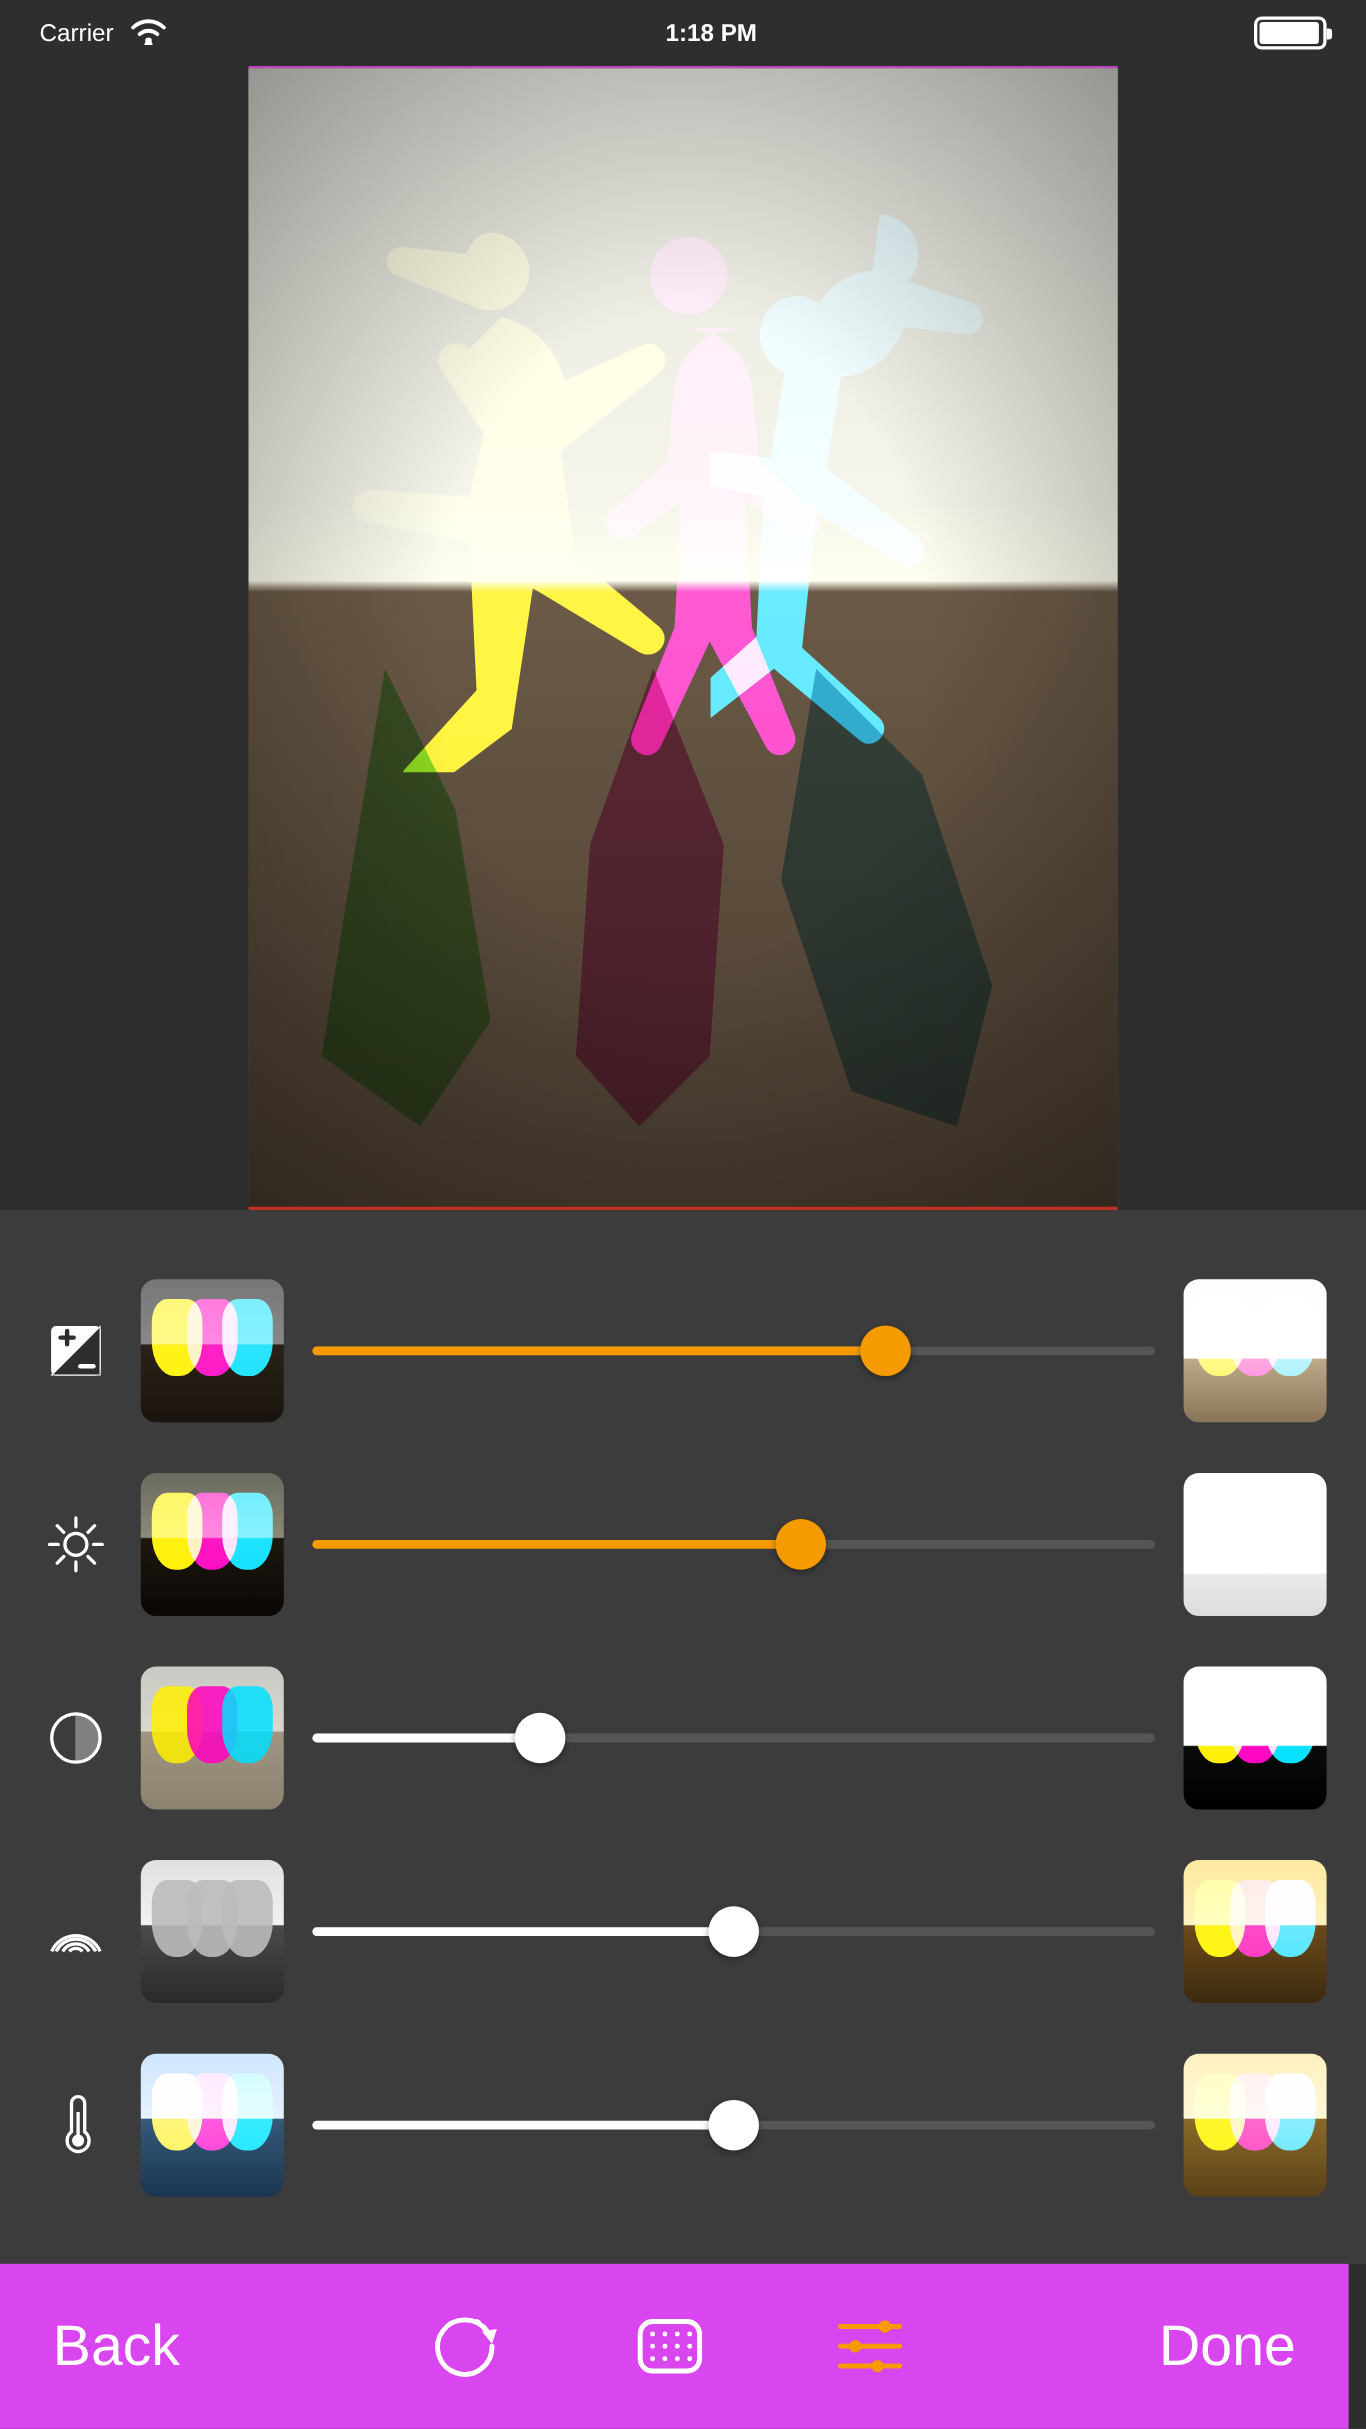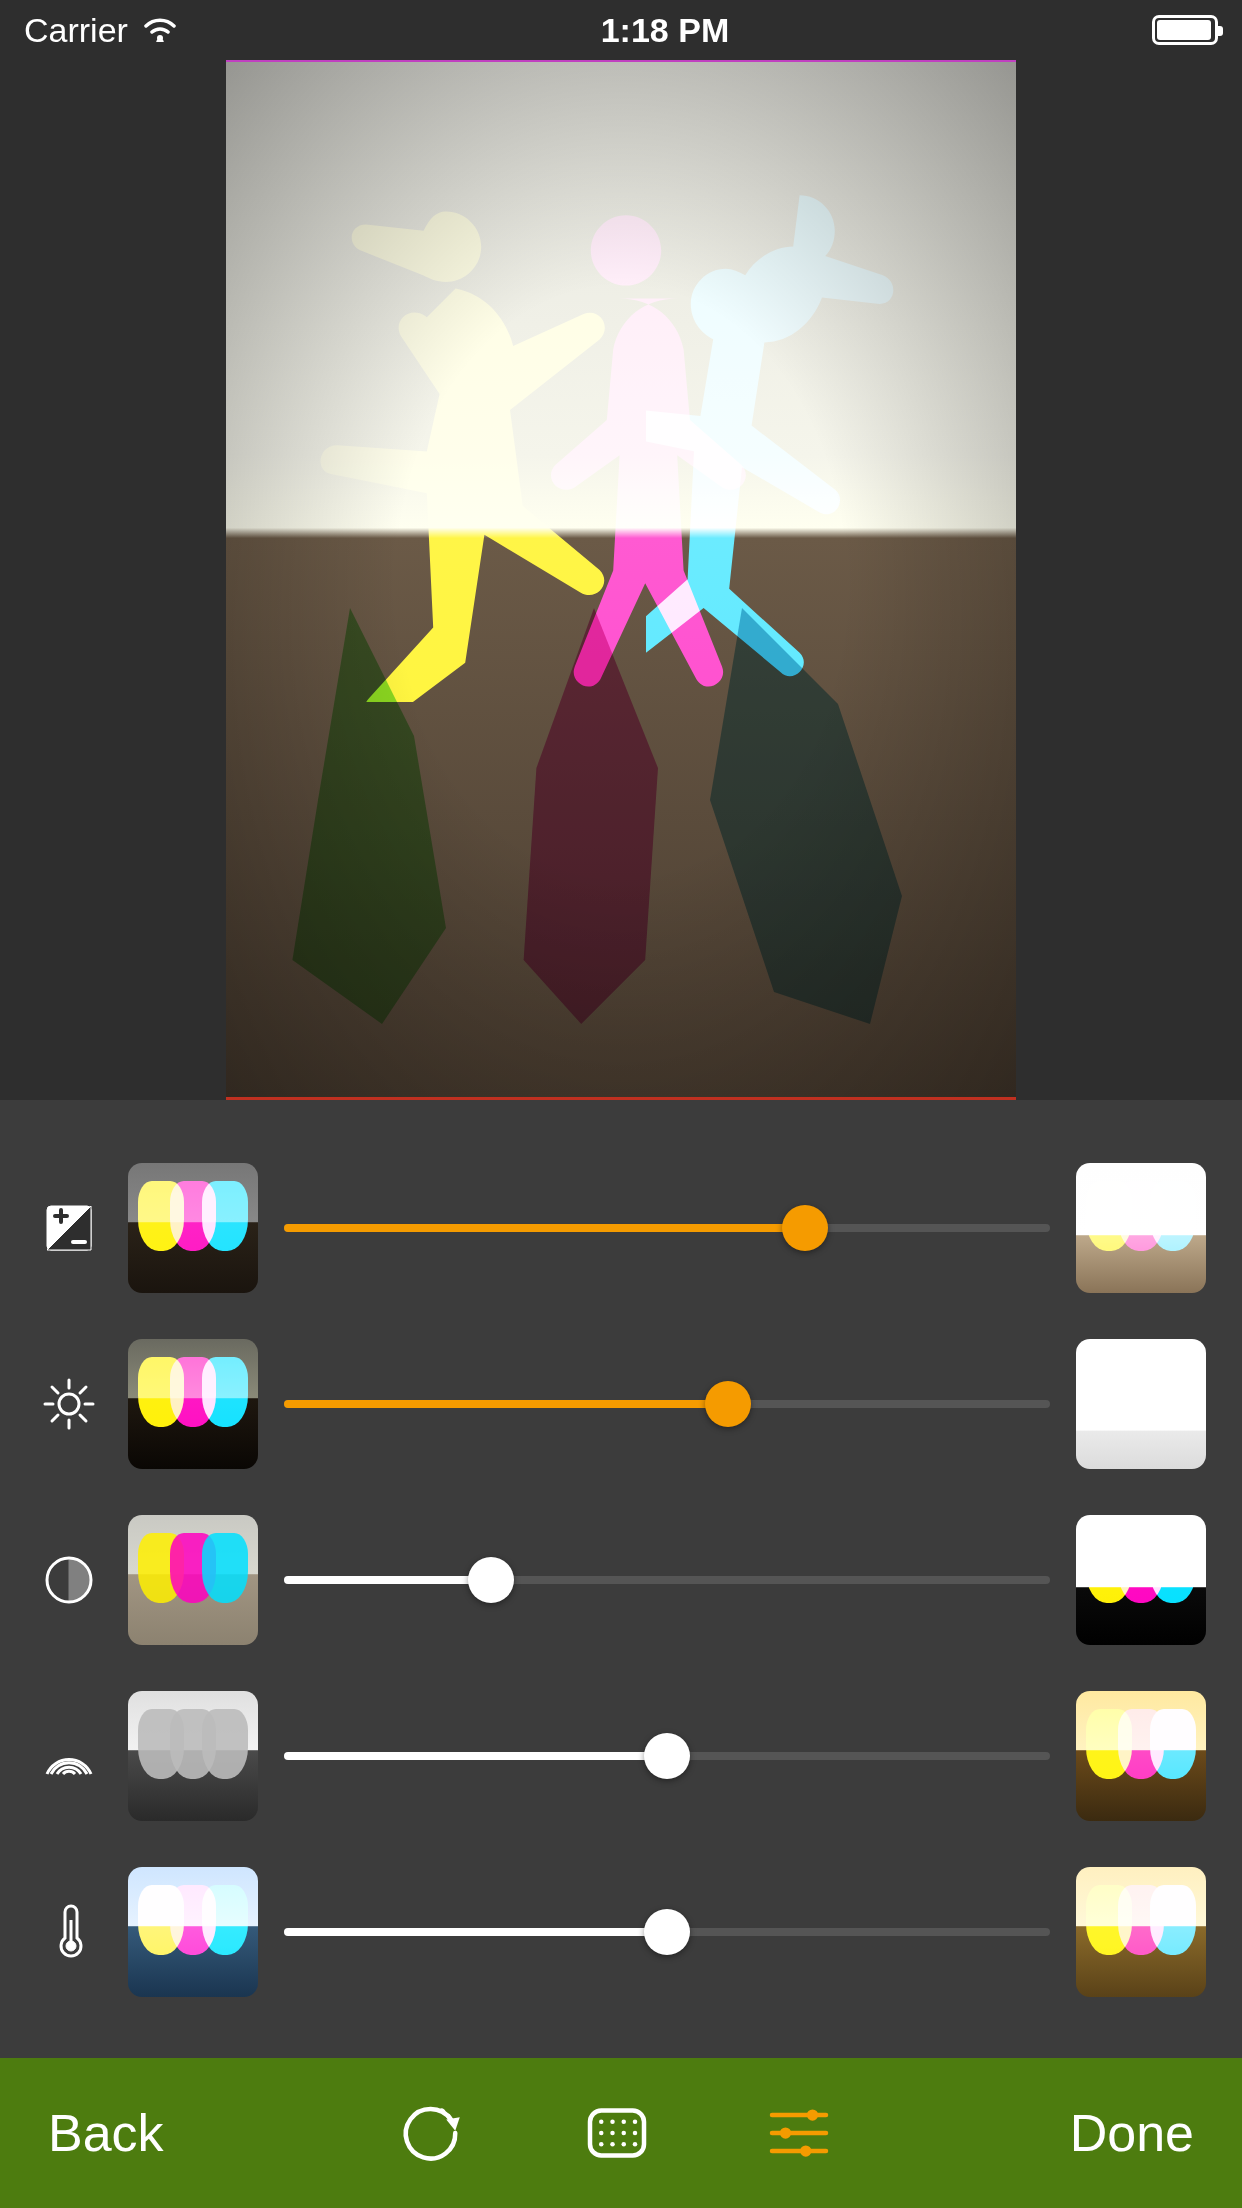--- a/index.html
+++ b/index.html
@@ -13,22 +13,22 @@
   }
 
   
   .status-bar {
     position: absolute;
     top: 0; left: 0; right: 0;
     height: 60px;
     display: flex;
     align-items: center;
     justify-content: space-between;
-    padding: 0 24px;
-    font-size: 34px;
+    padding: 0 36px;
+    font-size: 22px;
     color: #fff;
     text-align: center;
   }
   .status-left { display: flex; align-items: center; gap: 14px; }
   .status-right { display: flex; align-items: center; }
   .battery {
     width: 66px; height: 30px;
     border: 3px solid #fff; border-radius: 7px;
     position: relative;
   }
@@ -158,22 +158,22 @@
   }
   .mini-sil .a { left: 10px; }
   .mini-sil .b { left: 42px; }
   .mini-sil .c { left: 74px; }
   .mini-sil.muted span { mix-blend-mode: normal; opacity: .85; }
   .mini-sil.mono span { background: #bbb !important; mix-blend-mode: normal; opacity:.9; }
 
   
   .bottom-bar {
     position: absolute;
-    left: 0; right: 0; bottom: 0; height: 150px;
-    background: #4d7c0f;
+    left: 0; right: 16px; bottom: 0; height: 150px;
+    background: #d946ef;
     display: flex;
     align-items: center;
     justify-content: space-between;
     padding: 0 48px;
   }
   .bottom-bar .btn-text {
     font-size: 52px;
     color: #fff;
     font-weight: 400;
   }

